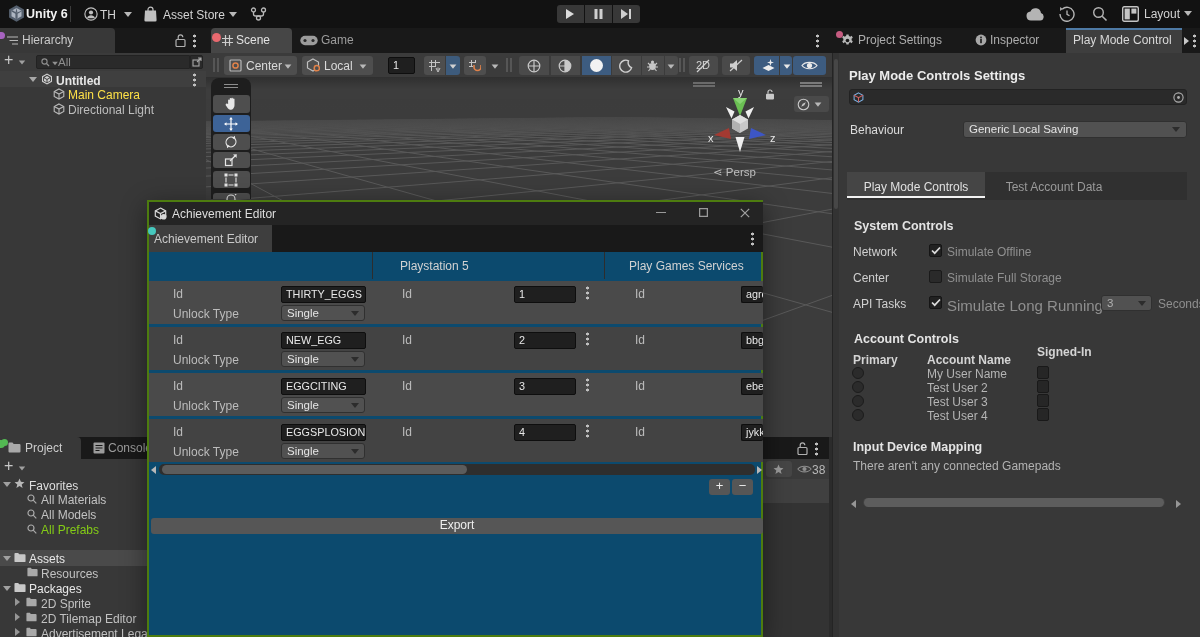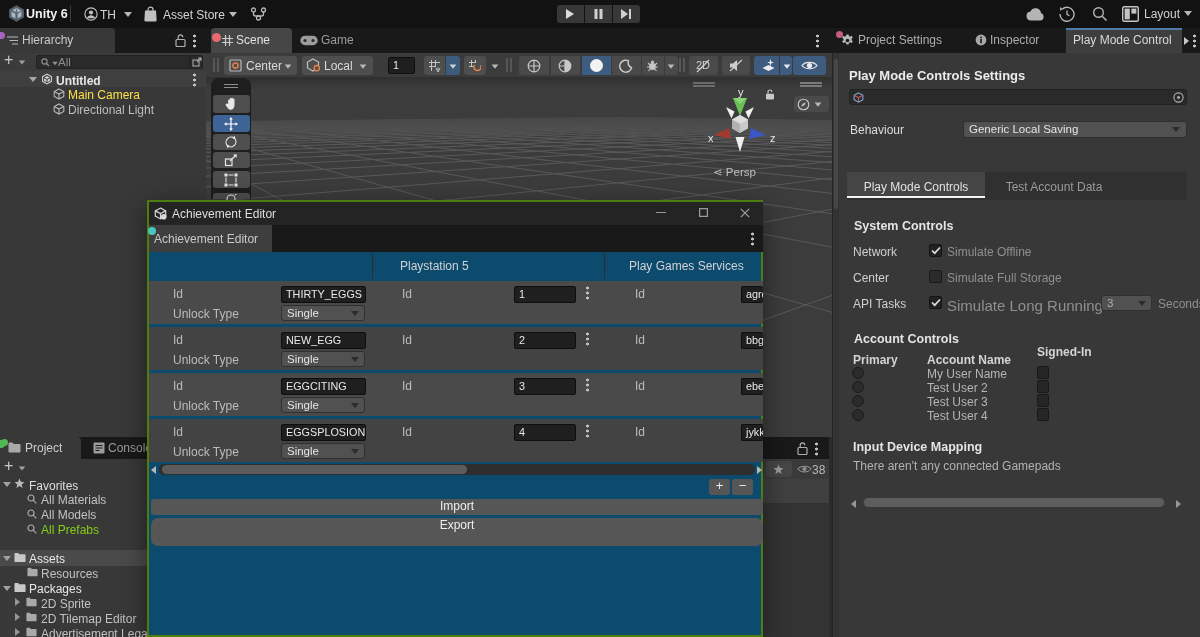--- a/index.html
+++ b/index.html
@@ -719,17 +719,16 @@
     <div class="ab fld" style="left:592px;top:222px;width:22px;height:17px;line-height:15px;border-right:none;">jykk</div>
 
     <div class="tri-r ab" style="left:2px;top:264px;transform:rotate(180deg);border-left-color:#b8b8b8;"></div>
     <div class="ab" style="left:10px;top:262px;width:596px;height:11px;background:#2e2e2e;border-radius:5px;"></div>
     <div class="ab" style="left:13px;top:263px;width:305px;height:9px;background:#5c5c5c;border-radius:5px;"></div>
     <div class="tri-r ab" style="left:608px;top:264px;border-left-color:#b8b8b8;"></div>
 
     <div class="ab btn" style="left:560px;top:277px;width:21px;height:16px;font-size:13px;line-height:14px;">+</div>
     <div class="ab btn" style="left:583px;top:277px;width:21px;height:16px;font-size:13px;line-height:14px;">−</div>
 
-    <div class="ab btn" style="left:2px;top:297px;width:612px;height:16px;line-height:15px;">Import</div>
-    <div class="ab btn" style="left:2px;top:316px;width:612px;height:28px;line-height:15px;border-radius:7px;">Export</div>
+    <div class="ab btn" style="left:2px;top:316px;width:612px;height:16px;line-height:15px;">Export</div>
   </div>
 
 </div>
 
 </body></html>

